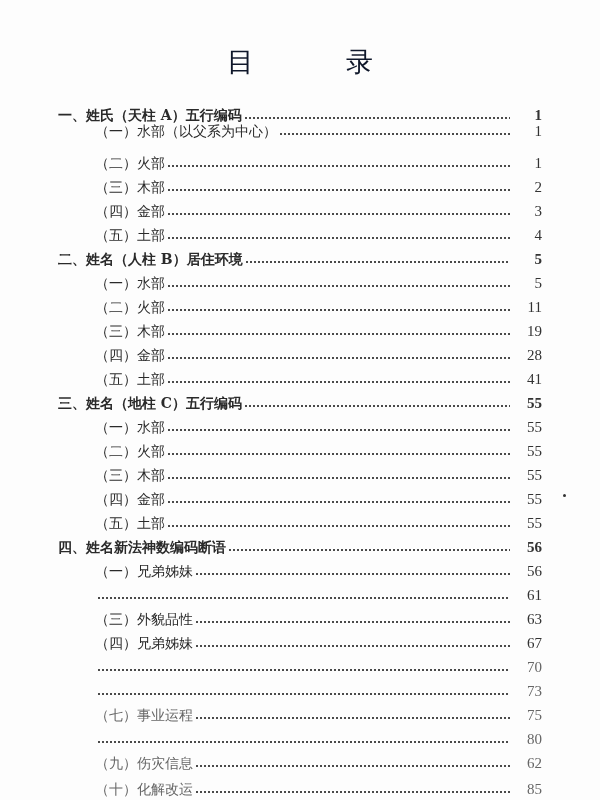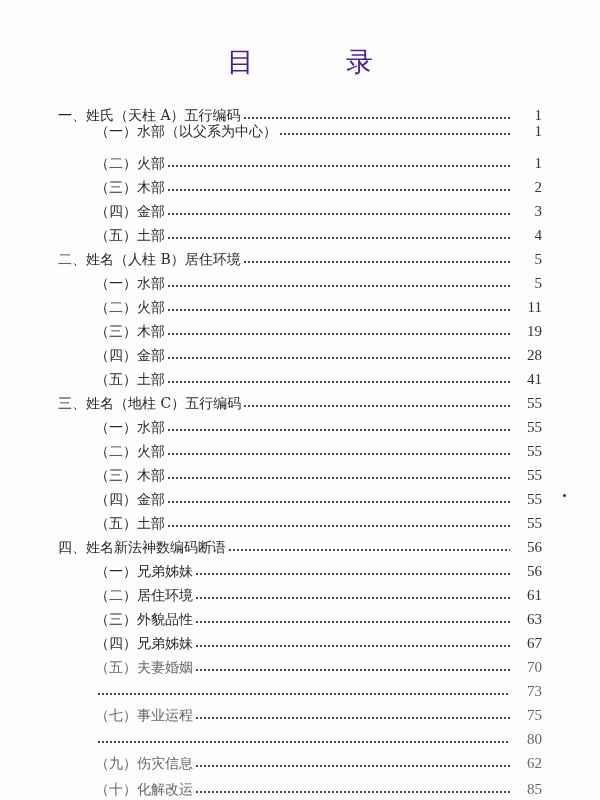--- a/index.html
+++ b/index.html
@@ -22,42 +22,42 @@
       background: #fdfdfd;
     }
     .title {
       position: absolute;
       top: 44px;
       left: 0;
       width: 600px;
       text-align: center;
       font-size: 27px;
       letter-spacing: 0;
-      color: #4c1d95;
+      color: #0f172a;
     }
     .title span {
       display: inline-block;
       margin: 0 46px;
     }
     .toc {
       position: absolute;
       top: 103px;
       left: 0;
       width: 600px;
     }
     .row {
       position: absolute;
       height: 24px;
       display: flex;
       align-items: center;
       font-size: 14px;
       line-height: 24px;
       white-space: nowrap;
     }
-    .row.chapter { left: 58px; width: 484px; }
+    .row.chapter { left: 58px; width: 484px; font-weight: bold; }
     .row.section { left: 95px; width: 447px; }
     .row .label {
       flex: 0 0 auto;
       color: #2a2a2a;
     }
     .row .leader {
       flex: 1 1 auto;
       height: 24px;
       margin: 0 4px 0 2px;
       background-image: radial-gradient(circle, #4a4a4a 0.8px, transparent 1.1px);
@@ -189,36 +189,34 @@
       <span class="label">四、姓名新法神数编码断语</span>
       <span class="leader"></span>
       <span class="page-num">56</span>
     </div>
     <div class="row section" style="top:456px">
       <span class="label">（一）兄弟姊妹</span>
       <span class="leader"></span>
       <span class="page-num">56</span>
     </div>
     <div class="row section" style="top:480px">
-      <span class="label">（二）居住环境</span>
       <span class="leader"></span>
       <span class="page-num">61</span>
     </div>
     <div class="row section" style="top:504px">
       <span class="label">（三）外貌品性</span>
       <span class="leader"></span>
       <span class="page-num">63</span>
     </div>
     <div class="row section" style="top:528px">
       <span class="label">（四）兄弟姊妹</span>
       <span class="leader"></span>
       <span class="page-num">67</span>
     </div>
     <div class="row section faded" style="top:552px">
-      <span class="label">（五）夫妻婚姻</span>
       <span class="leader"></span>
       <span class="page-num">70</span>
     </div>
     <div class="row section faded" style="top:576px">
       <span class="leader"></span>
       <span class="page-num">73</span>
     </div>
     <div class="row section faded" style="top:600px">
       <span class="label">（七）事业运程</span>
       <span class="leader"></span>

